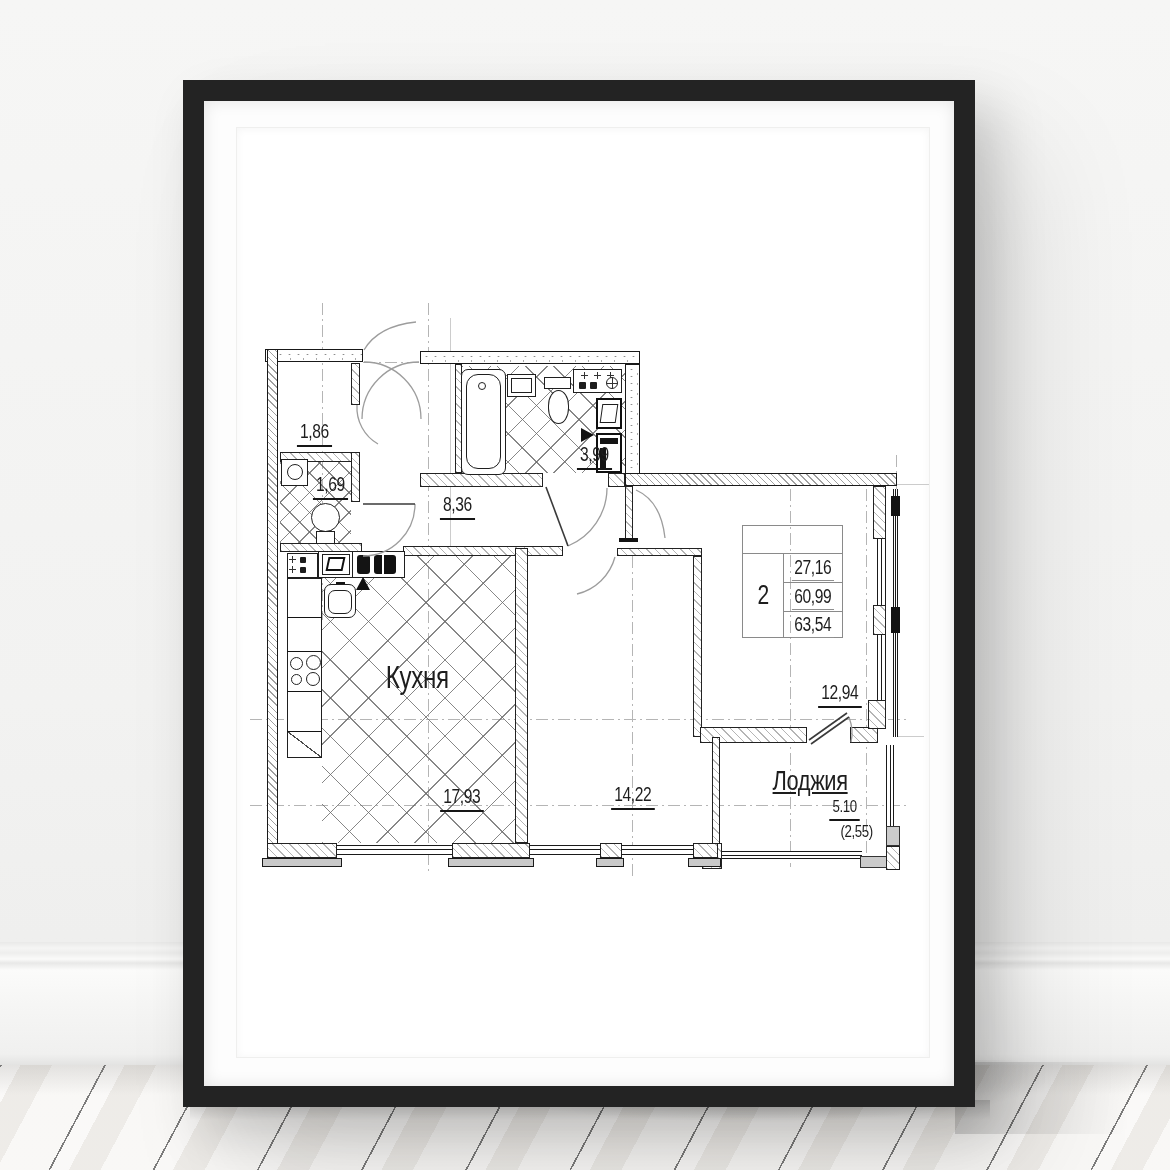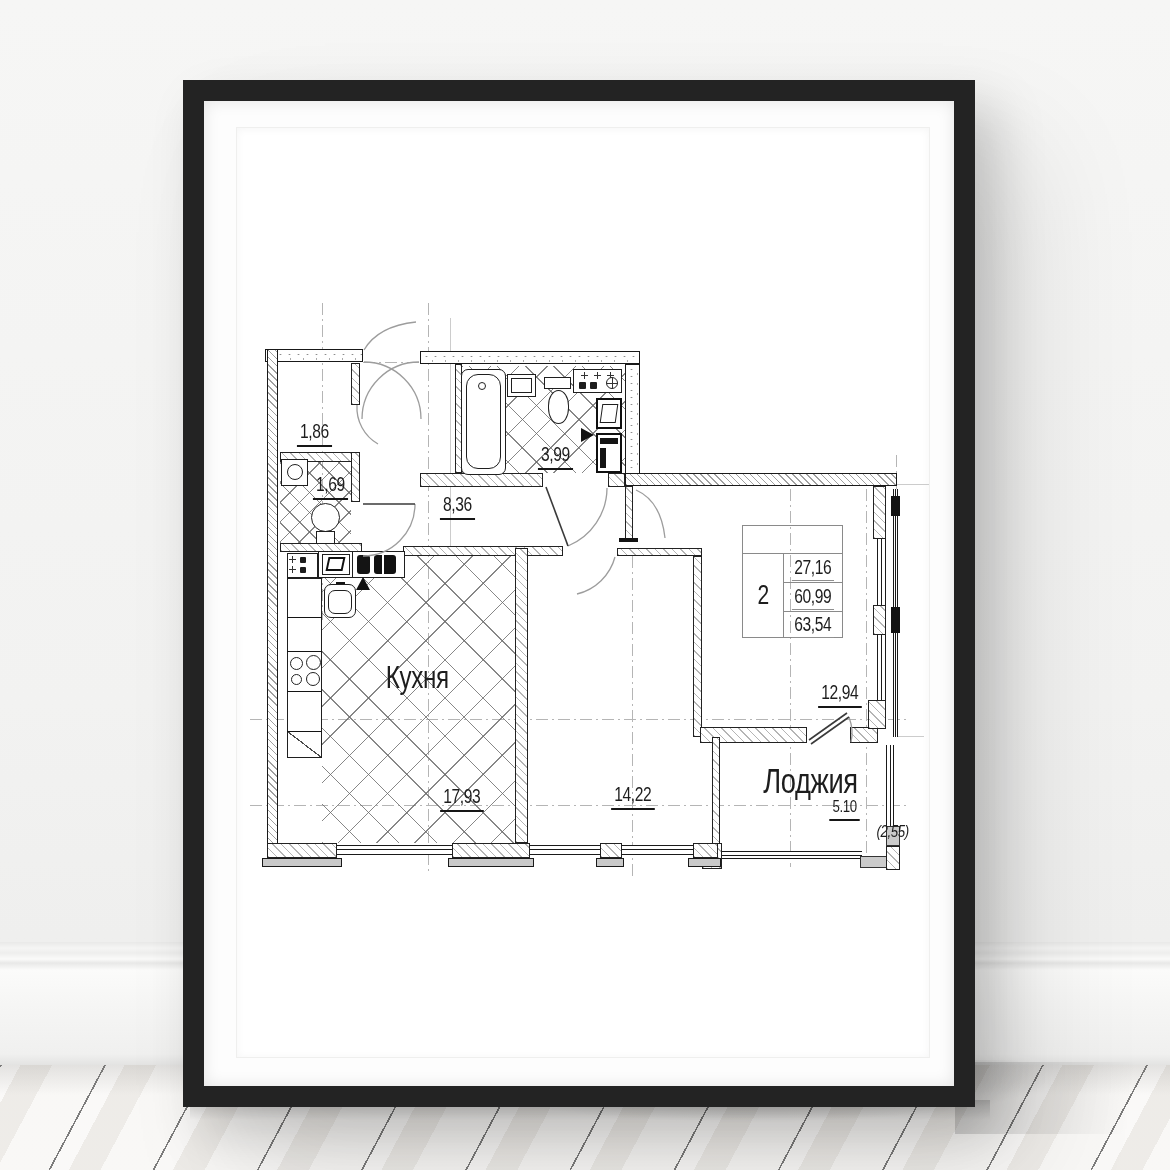--- a/index.html
+++ b/index.html
@@ -66,21 +66,21 @@
   .tri-right{width:0;height:0;border-top:7px solid rgba(0,0,0,0);border-bottom:7px solid rgba(0,0,0,0);border-left:13px solid #111;}
   .refv{width:1px;background:repeating-linear-gradient(180deg,#b5b5b5 0 12px,rgba(0,0,0,0) 12px 16px,#b5b5b5 16px 18px,rgba(0,0,0,0) 18px 22px);}
   .refh{height:1px;background:repeating-linear-gradient(90deg,#b5b5b5 0 12px,rgba(0,0,0,0) 12px 16px,#b5b5b5 16px 18px,rgba(0,0,0,0) 18px 22px);}
   .refs{background:#cccccc;}
 
   
   .lbl{display:flex;align-items:center;justify-content:center;color:#1d1d1d;}
   .t{display:inline-block;transform:scaleX(.78);white-space:nowrap;letter-spacing:-.5px;}
   .num{font-size:20px;}
   .big{font-size:31px;}
-  .med{font-size:35px;}
+  .med{font-size:28px;text-decoration:underline;}
   .sm{font-size:17px;}
   .u .t{border-bottom:2px solid #161616;padding:0 4px 2px;}
   .tbl{border:1px solid #8a8a8a;background:rgba(255,255,255,.0);}
   .tl{background:#8a8a8a;}
   .tv .t{border-bottom:1px solid #8f8f8f;padding:0 3px 1px;}
   svg{overflow:visible;}
 </style>
 </head>
 <body>
 
@@ -240,21 +240,21 @@
         <path d="M811,744 L849,717"></path>
       </g>
     </svg>
 
     <div class="a lbl num u" style="left:288px;top:423px;width:52px;height:20px;">
         <span class="t">1,86</span>
       </div>
     <div class="a lbl num u" style="left:304px;top:476px;width:52px;height:20px;">
         <span class="t">1,69</span>
       </div>
-    <div class="a lbl num u" style="left:525px;top:446px;width:60px;height:21px;">
+    <div class="a lbl num u" style="left:564px;top:446px;width:60px;height:21px;">
         <span class="t">3,99</span>
       </div>
     <div class="a lbl num u" style="left:429px;top:496px;width:57px;height:20px;">
         <span class="t">8,36</span>
       </div>
     <div class="a lbl big" style="left:362px;top:660px;width:110px;height:36px;">
         <span class="t">Кухня</span>
       </div>
     <div class="a lbl num u" style="left:431px;top:788px;width:62px;height:20px;">
         <span class="t">17,93</span>
@@ -264,21 +264,21 @@
       </div>
     <div class="a lbl num u" style="left:809px;top:684px;width:62px;height:20px;">
         <span class="t">12,94</span>
       </div>
     <div class="a lbl med" style="left:753px;top:764px;width:115px;height:34px;">
         <span class="t">Лоджия</span>
       </div>
     <div class="a lbl sm u" style="left:818px;top:800px;width:54px;height:18px;">
         <span class="t">5.10</span>
       </div>
-    <div class="a lbl sm" style="left:860px;top:822px;width:66px;height:20px;font-style:italic;">
+    <div class="a lbl sm" style="left:824px;top:822px;width:66px;height:20px;">
         <span class="t">(2,55)</span>
       </div>
 
     <div class="a tbl" style="left:742px;top:525px;width:101px;height:113px;"></div>
     <div class="a tl" style="left:742px;top:553px;width:101px;height:1px;"></div>
     <div class="a tl" style="left:783px;top:553px;width:1px;height:85px;"></div>
     <div class="a tl" style="left:783px;top:582px;width:60px;height:1px;"></div>
     <div class="a tl" style="left:783px;top:611px;width:60px;height:1px;"></div>
     <div class="a lbl" style="left:748px;top:575px;width:30px;height:40px;font-size:27px;">
         <span class="t">2</span>

